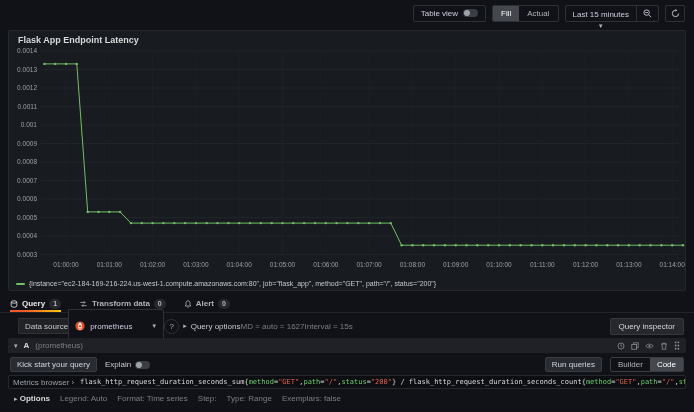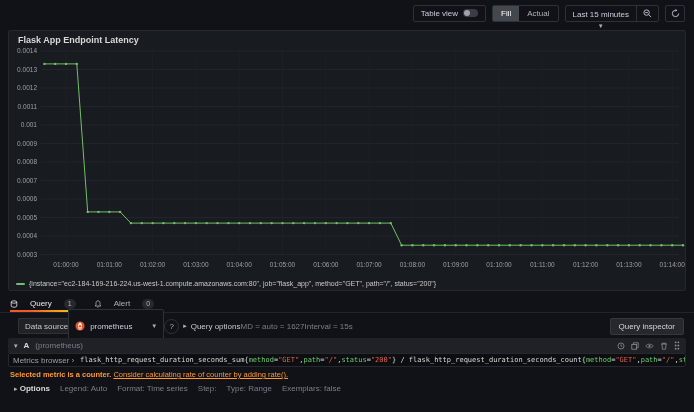--- a/index.html
+++ b/index.html
@@ -34,21 +34,21 @@
   .panel { position:absolute; top:30px; left:8px; width:678px; height:261px;
     background:#181b1f; border:1px solid #26282d; border-radius:2px; }
   .panel-title { position:absolute; top:4px; left:9px; font-size:9px; font-weight:700; color:#d8d9da; }
   #chart-svg { position:absolute; top:14px; left:2px; }
   .legend-row { position:absolute; bottom:3px; left:7px; display:flex; align-items:center; gap:4px;
     font-size:7px; color:#c7c9cc; white-space:nowrap; }
   .legend-swatch { width:9px; height:2px; background:#73bf69; border-radius:1px; }
   
   .tabs { position:absolute; top:295px; left:0; right:0; height:18px; display:flex;
     align-items:center; gap:18px; padding:0 10px; border-bottom:1px solid #222428; }
-  .tab { display:flex; align-items:center; gap:12px; height:100%; position:relative; color:#aeb1b7; }
+  .tab { display:flex; align-items:center; gap:4px; height:100%; position:relative; color:#aeb1b7;font-weight:bold; }
   .tab.active { color:#e9e9ec; }
   .tab.active::after { content:""; position:absolute; left:0; right:0; bottom:0; height:2px;
     background:linear-gradient(90deg,#f05a28 30%,#fbca0a 99%); }
   .badge { background:#26282e; color:#b4b7bd; border-radius:7px; padding:0 4px; font-size:7px;
     line-height:10px; height:10px; }
   
   .ds-row { position:absolute; top:316px; left:8px; right:0; height:20px; display:flex;
     align-items:center; padding:0 10px; }
   .ds-label { background:#202226; border:1px solid #2c3235; border-right:none;
     border-radius:2px 0 0 2px; height:16px; display:flex; align-items:center; padding:0 6px; color:#c7c9cc; }
@@ -251,20 +251,27 @@
 <div class="tabs">
   <div class="tab active">
     <svg class="ic" width="8" height="8" viewBox="0 0 10 10">
       <ellipse cx="5" cy="2.5" rx="3.5" ry="1.5" fill="none" stroke="#e9e9ec" stroke-width="1"></ellipse>
       <path d="M1.5 2.5 V7.5 C1.5 8.3 3 9 5 9 C7 9 8.5 8.3 8.5 7.5 V2.5" fill="none" stroke="#e9e9ec" stroke-width="1"></path>
     </svg>
     <span>Query</span>
     <span class="badge">1</span>
   </div>
   <div class="tab">
+    <svg class="ic" width="9" height="8" viewBox="0 0 10 10">
+      <path d="M1 3 H7 M7 3 L5.5 1.5 M7 3 L5.5 4.5 M9 7 H3 M3 7 L4.5 5.5 M3 7 L4.5 8.5" fill="none" stroke="#aeb1b7" stroke-width="1"></path>
+    </svg>
+    <span>Transform data</span>
+    <span class="badge">0</span>
+  </div>
+  <div class="tab">
     <svg class="ic" width="8" height="8" viewBox="0 0 10 10">
       <path d="M5 1 C3 1 2.5 2.5 2.5 4 V6 L1.5 7.5 H8.5 L7.5 6 V4 C7.5 2.5 7 1 5 1 Z" fill="none" stroke="#aeb1b7" stroke-width="1"></path>
       <path d="M4 8.5 C4.2 9.2 5.8 9.2 6 8.5" fill="none" stroke="#aeb1b7" stroke-width="1"></path>
     </svg>
     <span>Alert</span>
     <span class="badge">0</span>
   </div>
 </div>
 
 <div class="ds-row">
@@ -316,33 +323,43 @@
         <circle cx="1.5" cy="1.5" r="1" fill="#8b8e94"></circle>
           <circle cx="4.5" cy="1.5" r="1" fill="#8b8e94"></circle>
         <circle cx="1.5" cy="5" r="1" fill="#8b8e94"></circle>
           <circle cx="4.5" cy="5" r="1" fill="#8b8e94"></circle>
         <circle cx="1.5" cy="8.5" r="1" fill="#8b8e94"></circle>
           <circle cx="4.5" cy="8.5" r="1" fill="#8b8e94"></circle>
       </svg>
     </span>
   </div>
 
+  <div class="kick-row">
+    <span class="btn-sec">Kick start your query</span>
+    <span class="explain">
+      <span>Explain</span>
+      <span class="switch"></span>
+    </span>
+    <span class="right-ctl">
+      <span class="btn-sec">Run queries</span>
+      <span class="mini-seg">
+        <span class="seg-btn">Builder</span>
+        <span class="seg-btn active">Code</span>
+      </span>
+    </span>
+  </div>
 
   <div class="code-row">
     <span class="mb-label">
       <span>Metrics browser</span>
       <span class="chev">›</span>
     </span>
     <span class="code" id="promql-code"><span class="tok-metric">flask_http_request_duration_seconds_sum</span><span class="tok-punct">{</span><span class="tok-label">method</span><span class="tok-op">=</span><span class="tok-str">"GET"</span><span class="tok-punct">,</span><span class="tok-label">path</span><span class="tok-op">=</span><span class="tok-str">"/"</span><span class="tok-punct">,</span><span class="tok-label">status</span><span class="tok-op">=</span><span class="tok-str">"200"</span><span class="tok-punct">}</span><span class="tok-op"> / </span><span class="tok-metric">flask_http_request_duration_seconds_count</span><span class="tok-punct">{</span><span class="tok-label">method</span><span class="tok-op">=</span><span class="tok-str">"GET"</span><span class="tok-punct">,</span><span class="tok-label">path</span><span class="tok-op">=</span><span class="tok-str">"/"</span><span class="tok-punct">,</span><span class="tok-label">status</span></span>
   </div>
 
-  <div class="warn-row">
-    <span class="warn-strong">Selected metric is a counter.</span>
-    <span class="warn-link">Consider calculating rate of counter by adding rate().</span>
-  </div>
 
   <div class="options-row">
     <span>
       <span class="chev">▸</span>
       <span class="opt-label">Options</span>
     </span>
     <span class="muted">Legend: Auto</span>
     <span class="muted">Format: Time series</span>
     <span class="muted">Step:</span>
     <span class="muted">Type: Range</span>

